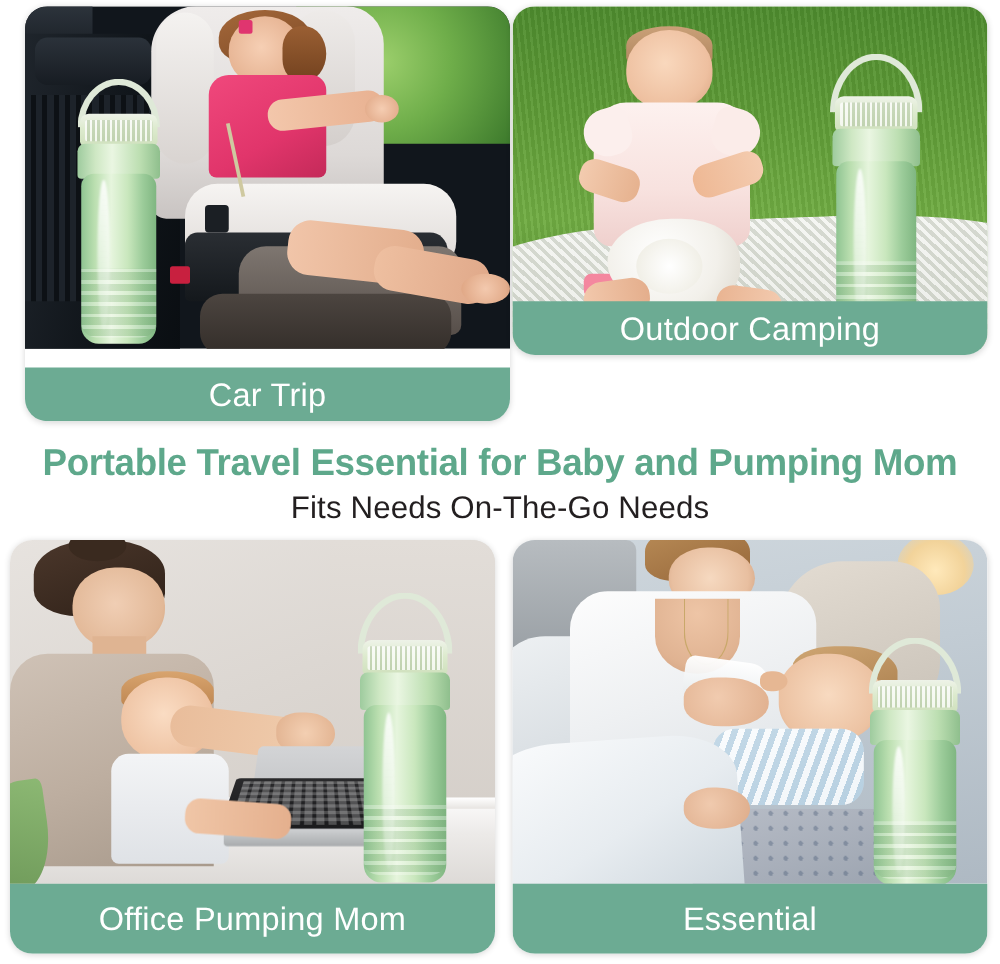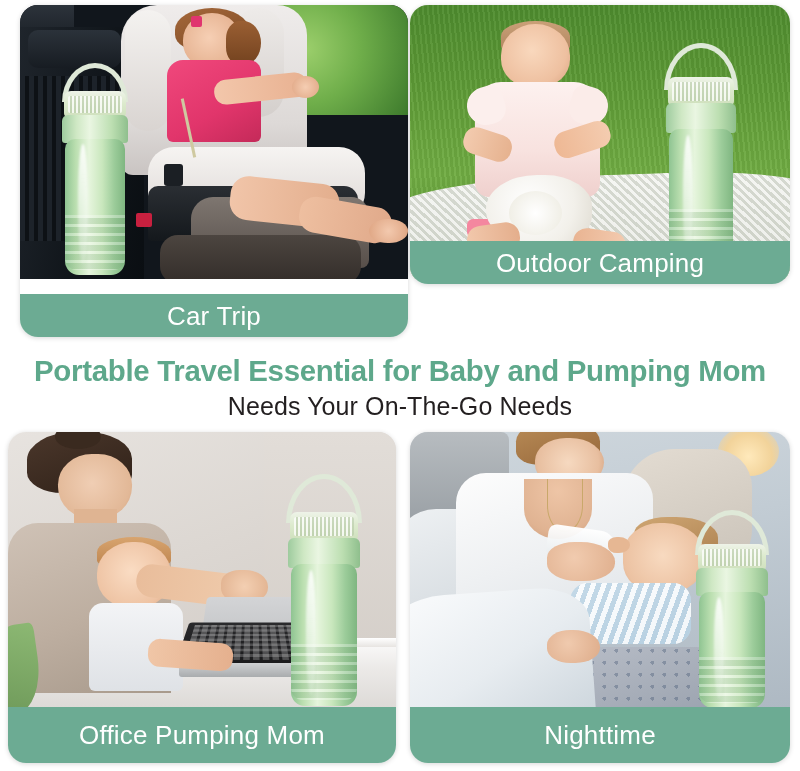--- a/index.html
+++ b/index.html
@@ -629,21 +629,21 @@
           </div>
         </div>
       </div>
     </div>
     <div class="caption">
       <span>Outdoor Camping</span>
     </div>
   </div>
 
   <div class="headline">Portable Travel Essential for Baby and Pumping Mom</div>
-  <div class="subhead">Needs Your On-The-Go Needs</div>
+  <div class="subhead">Fits Needs On-The-Go Needs</div>
 
   <div class="panel panel-bl">
     <div class="photo">
       <div class="scene">
         <div class="off-wall sh"></div>
         <div class="off-wall2 sh"></div>
         <div class="off-desk sh"></div>
         <div class="off-desk-edge sh"></div>
         <div class="om-hair sh"></div>
         <div class="om-bun sh"></div>
@@ -707,17 +707,17 @@
           <div class="bt-cap" style="top:34px; width:68px; height:26px;"></div>
           <div class="bt-neck" style="top:58px; width:72px; height:28px;"></div>
           <div class="bt-body" style="top:82px; width:66px; height:116px;">
             <div class="bt-ribs"></div>
             <div class="bt-gloss"></div>
           </div>
         </div>
       </div>
     </div>
     <div class="caption">
-      <span>Nighttime</span>
+      <span>Essential</span>
     </div>
   </div>
 
 </div>
 
 </body></html>

